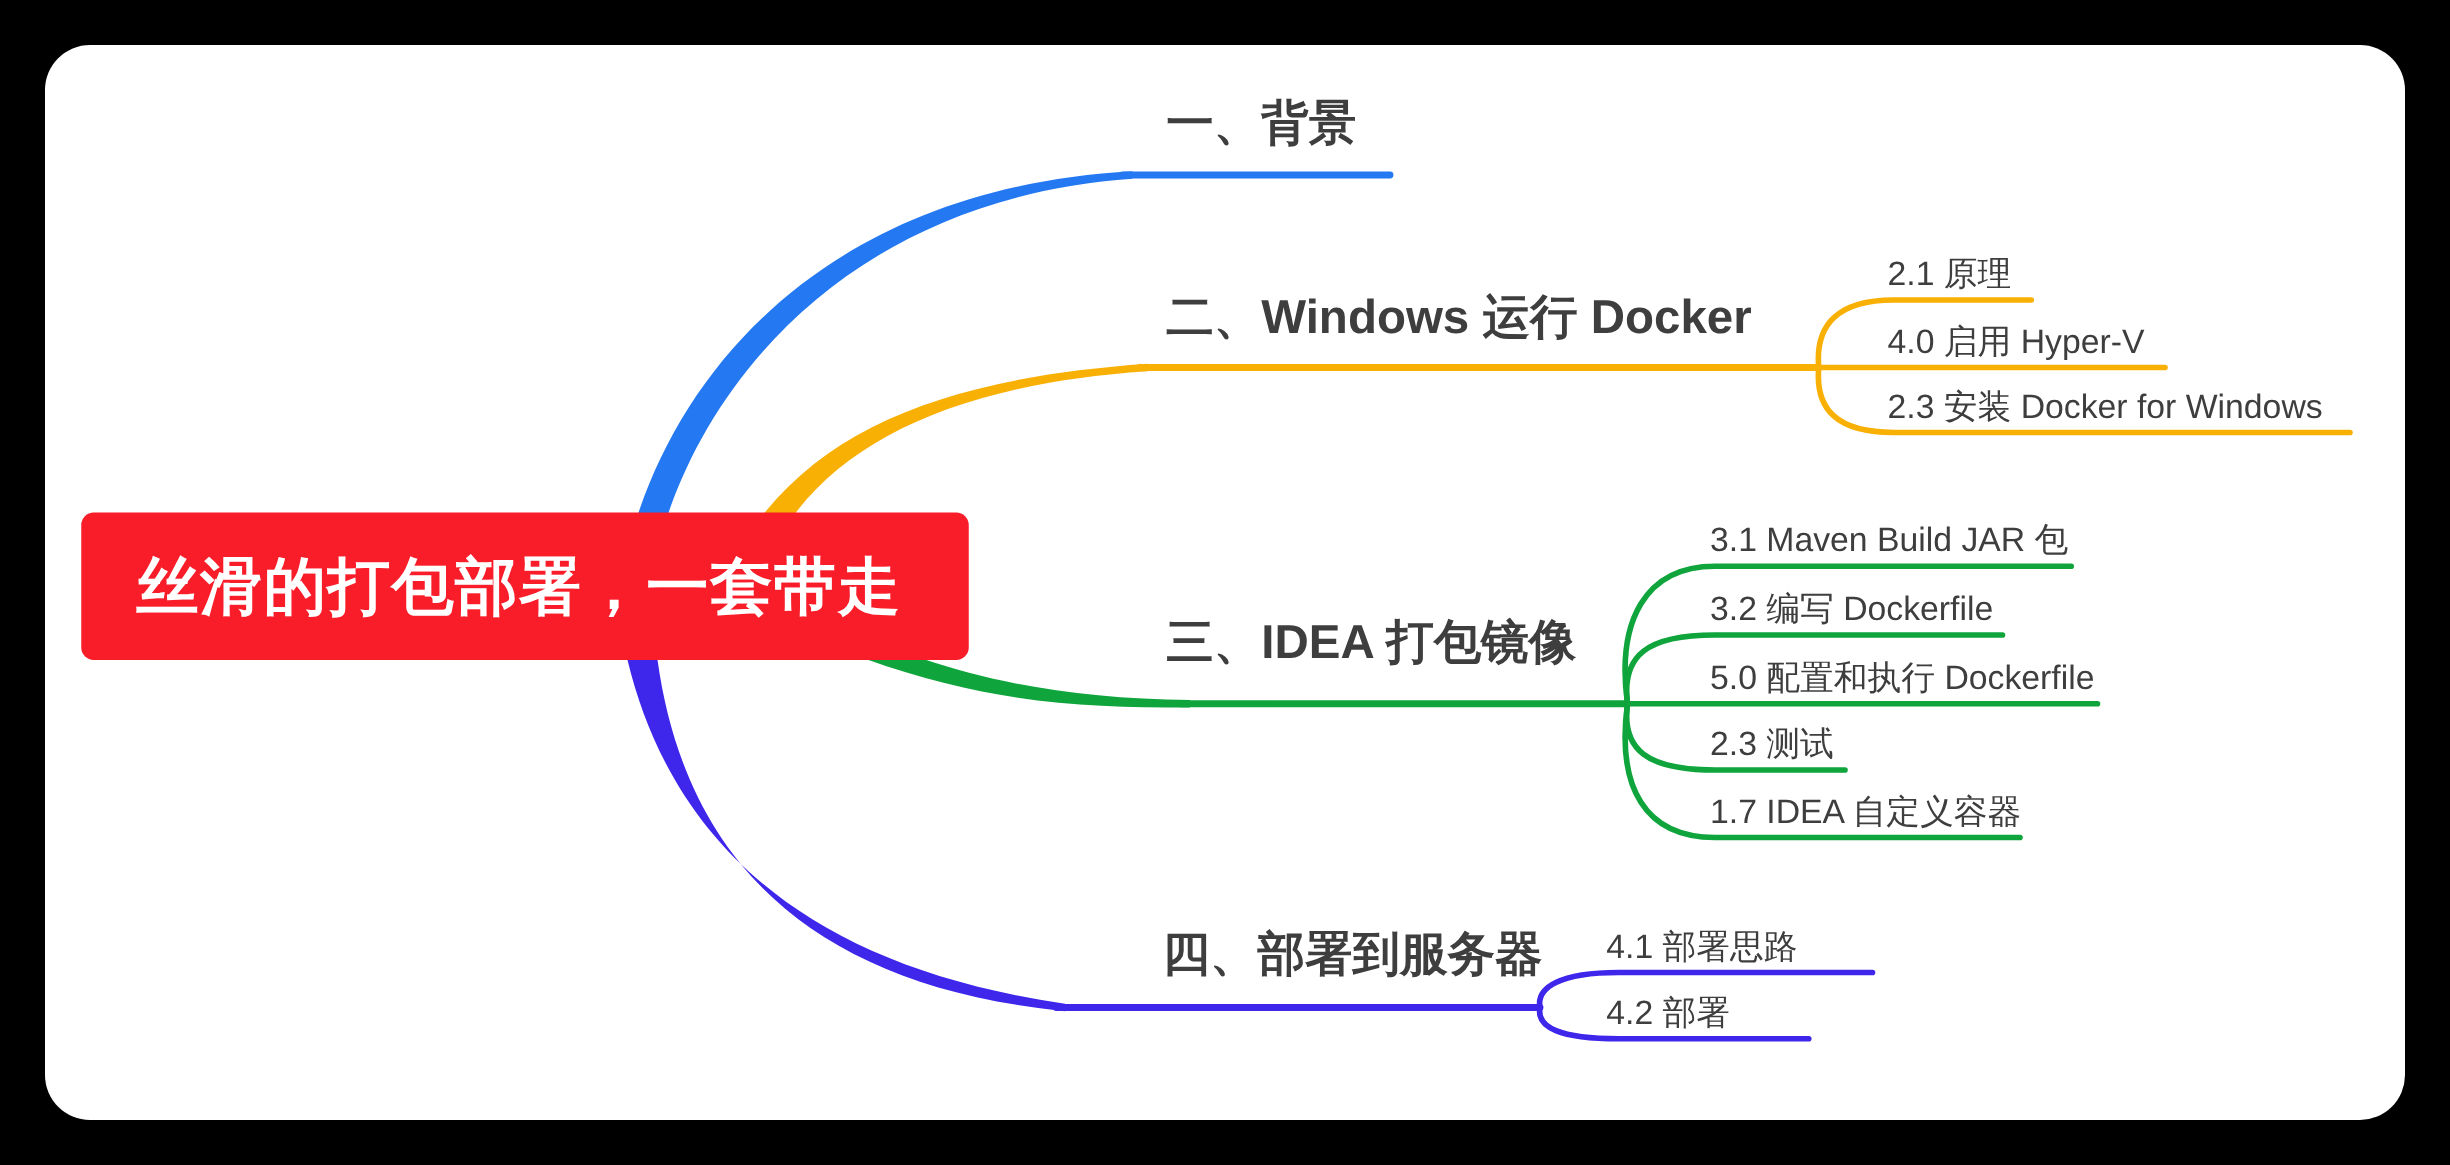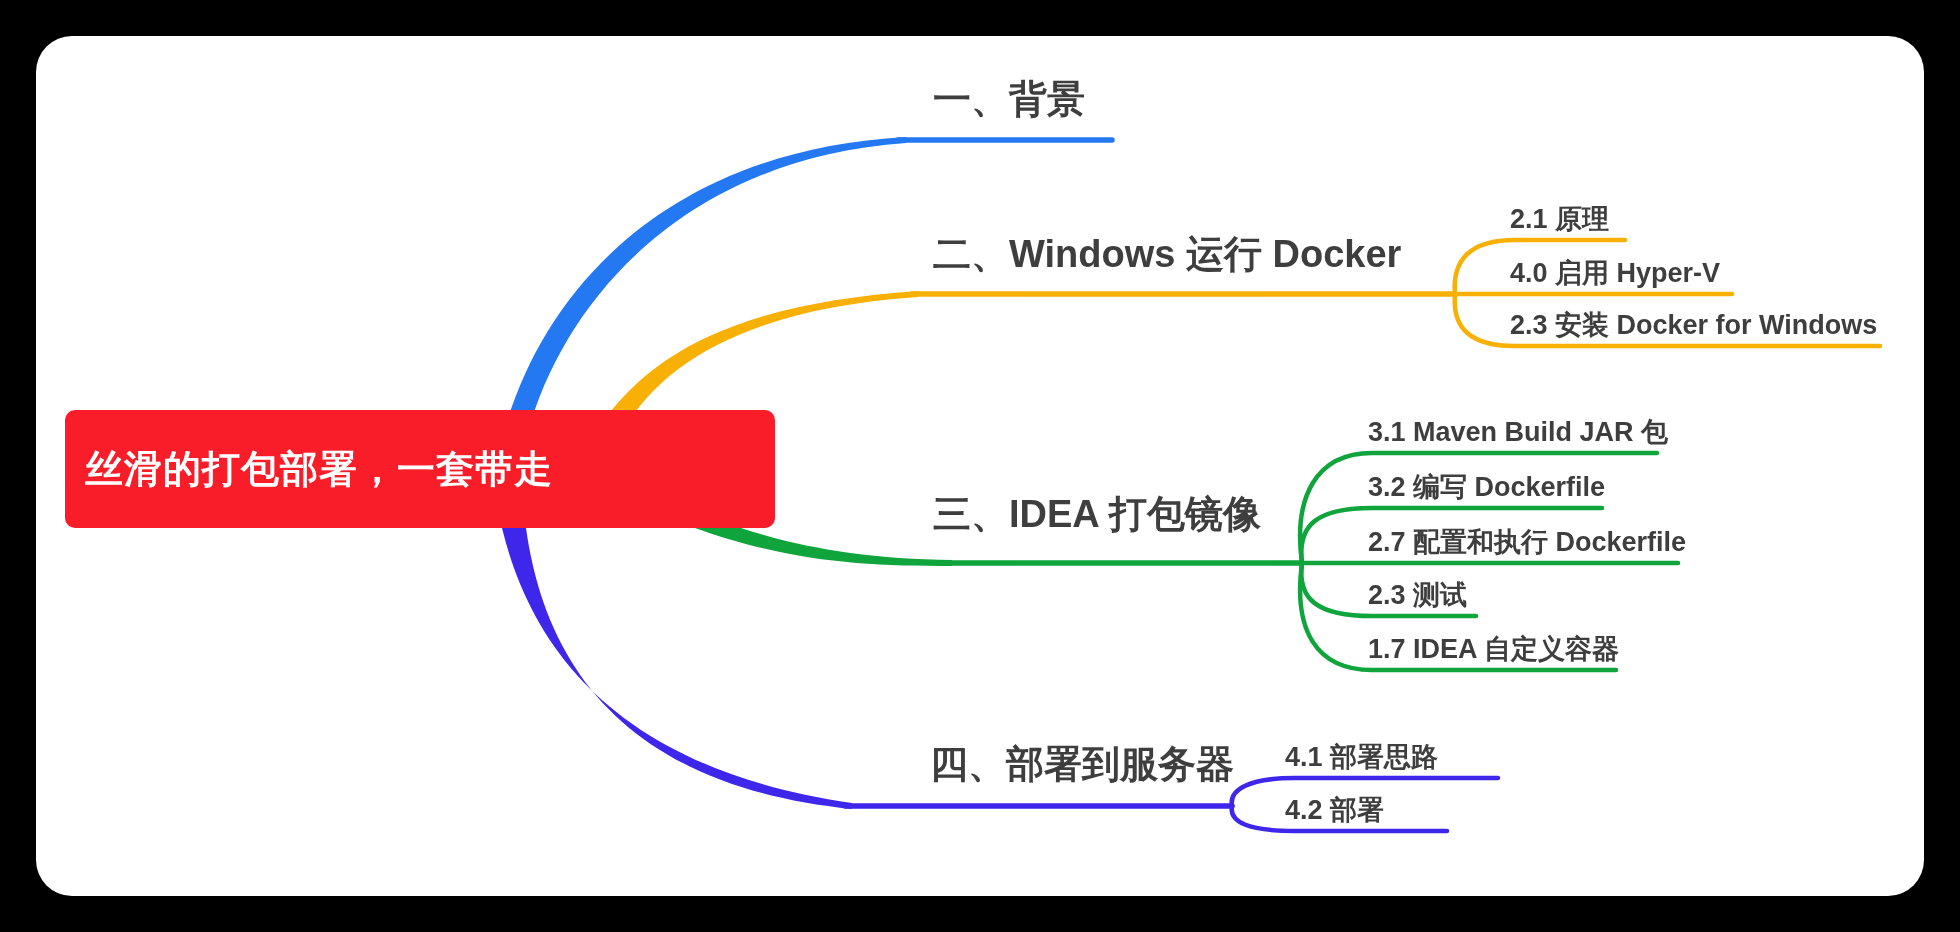--- a/index.html
+++ b/index.html
@@ -21,28 +21,28 @@
   .line-b2{stroke:var(--branch2);fill:none;stroke-linecap:round;}
   .line-b3{stroke:var(--branch3);fill:none;stroke-linecap:round;}
   .line-b4{stroke:var(--branch4);fill:none;stroke-linecap:round;}
   .parent-line{stroke-width:5.5px;}
   .child-line{stroke-width:4.5px;}
 
   .root-topic{
     position:absolute;left:65px;top:410px;width:710px;height:118px;
     background:var(--root_bg,#f91d2a);color:var(--root_text,#fff);
     border-radius:10px;display:flex;align-items:center;
-    padding-left:20px;box-sizing:border-box;
-    font-size:38px;font-weight:bold;letter-spacing:1px;white-space:nowrap;
+    padding-left:44px;box-sizing:border-box;
+    font-size:50px;font-weight:bold;letter-spacing:1px;white-space:nowrap;
   }
   .topic{
     position:absolute;color:var(--topic_text,#3e3e3e);white-space:nowrap;
   }
   .topic.main{font-size:38px;font-weight:bold;line-height:46px;height:46px;margin-left:10px;}
-  .topic.child{font-size:27px;font-weight:bold;line-height:34px;height:34px;}
+  .topic.child{font-size:27px;font-weight:normal;line-height:34px;height:34px;}
 
   
   .t-b1{left:923px;top:76px;}
   .t-b2{left:923px;top:231px;}
   .t-b3{left:923px;top:491px;}
   .t-b4{left:920px;top:741px;}
 
   
   .t-b2c0{left:1510px;top:202px;}
   .t-b2c1{left:1510px;top:256px;}
@@ -92,19 +92,19 @@
 <div class="topic main t-b1">一、背景</div>
 
 <div class="topic main t-b2">二、Windows 运行 Docker</div>
 <div class="topic child t-b2c0">2.1 原理</div>
 <div class="topic child t-b2c1">4.0 启用 Hyper-V</div>
 <div class="topic child t-b2c2">2.3 安装 Docker for Windows</div>
 
 <div class="topic main t-b3">三、IDEA 打包镜像</div>
 <div class="topic child t-b3c0">3.1 Maven Build JAR 包</div>
 <div class="topic child t-b3c1">3.2 编写 Dockerfile</div>
-<div class="topic child t-b3c2">2.7 配置和执行 Dockerfile</div>
+<div class="topic child t-b3c2">5.0 配置和执行 Dockerfile</div>
 <div class="topic child t-b3c3">2.3 测试</div>
 <div class="topic child t-b3c4">1.7 IDEA 自定义容器</div>
 
 <div class="topic main t-b4">四、部署到服务器</div>
 <div class="topic child t-b4c0">4.1 部署思路</div>
 <div class="topic child t-b4c1">4.2 部署</div>
 
 </body></html>

